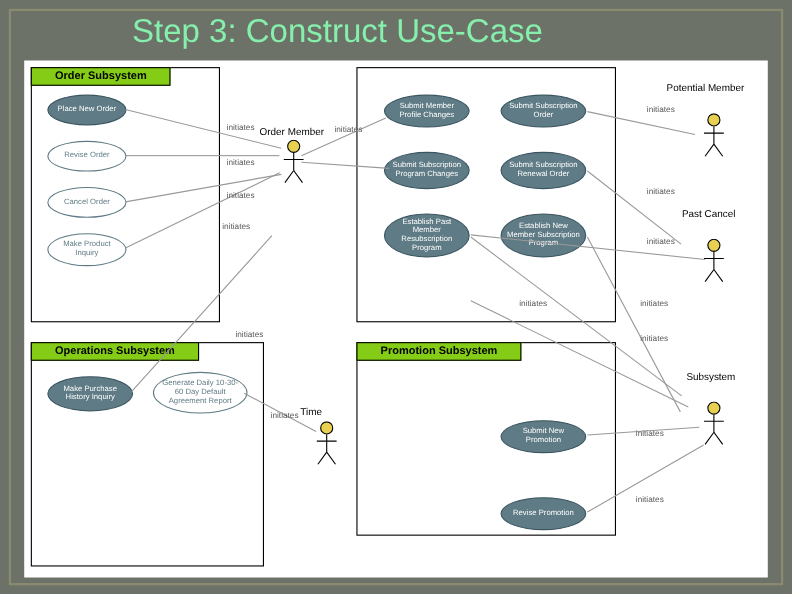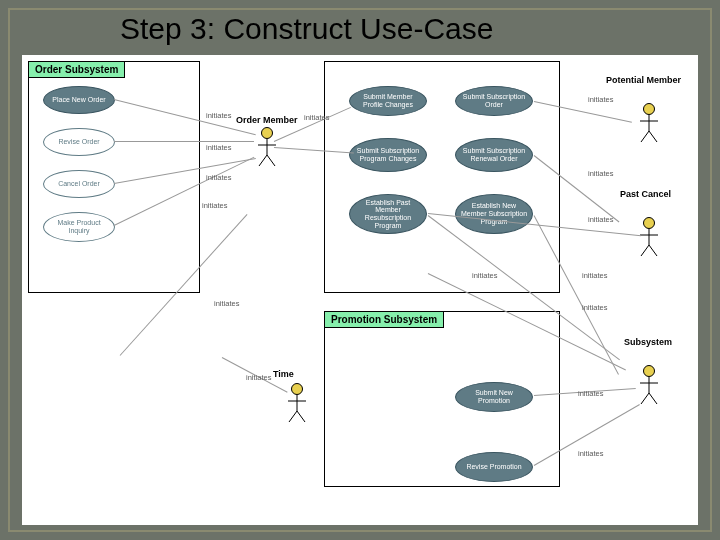--- a/index.html
+++ b/index.html
@@ -1,27 +1,27 @@
 <!DOCTYPE html>
 <html><head>
 <meta charset="utf-8">
 <style>
   *{box-sizing:border-box;margin:0;padding:0}
   body{width:720px;height:540px;background:#6c7268;font-family:Arial,sans-serif;position:relative;overflow:hidden}
   .inner-frame{position:absolute;left:8px;top:8px;right:8px;bottom:8px;border:2px solid #8a8a70}
-  .title{position:absolute;left:120px;top:12px;font-size:30px;color:#000000;font-weight:400}
+  .title{position:absolute;left:120px;top:12px;font-size:30px;color:#86efac;font-weight:400}
   .diagram-area{position:absolute;left:22px;top:55px;width:676px;height:470px;background:#fff}
   .subsystem{position:absolute;border:1px solid #000;background:#fff}
-  .subsystem-label{position:absolute;top:-1px;left:-1px;background:#86efac;border:1px solid #000;padding:2px 6px;font-size:10px;font-weight:bold;white-space:nowrap}
+  .subsystem-label{position:absolute;top:-1px;left:-1px;background:#84cc16;border:1px solid #000;padding:2px 21px;font-size:10px;font-weight:bold;white-space:nowrap}
   .usecase{position:absolute;border-radius:50%;display:flex;align-items:center;justify-content:center;text-align:center;font-size:7px;color:#fff;padding:2px 4px;line-height:1.1}
   .uc-dark{background:#5f7b85;border:1px solid #3a5560}
   .uc-light{background:#fff;border:1px solid #5f7b85;color:#5f7b85}
   .actor{position:absolute;width:30px;text-align:center}
   .actor svg{display:block;margin:0 auto}
-  .actor-label{position:absolute;font-size:9px;font-weight:bold;white-space:nowrap}
+  .actor-label{position:absolute;font-size:9px;font-weight:normal;white-space:nowrap}
   .rel-label{position:absolute;font-size:7.5px;color:#5a5a5a}
   .connector{position:absolute;background:#999;height:1px;transform-origin:left center}
 </style>
 </head>
 <body>
 
 <div class="inner-frame"></div>
 <div class="title">Step 3: Construct Use-Case</div>
 
 <div class="diagram-area">
@@ -36,20 +36,25 @@
 
   <div class="subsystem" style="left:302px;top:6px;width:236px;height:232px">
     <div class="usecase uc-dark" style="left:24px;top:24px;width:78px;height:30px">Submit Member Profile Changes</div>
     <div class="usecase uc-dark" style="left:130px;top:24px;width:78px;height:30px">Submit Subscription Order</div>
     <div class="usecase uc-dark" style="left:24px;top:76px;width:78px;height:34px">Submit Subscription Program Changes</div>
     <div class="usecase uc-dark" style="left:130px;top:76px;width:78px;height:34px">Submit Subscription Renewal Order</div>
     <div class="usecase uc-dark" style="left:24px;top:132px;width:78px;height:40px">Establish Past Member Resubscription Program</div>
     <div class="usecase uc-dark" style="left:130px;top:132px;width:78px;height:40px">Establish New Member Subscription Program</div>
   </div>
 
+  <div class="subsystem" style="left:6px;top:256px;width:212px;height:204px">
+    <div class="subsystem-label">Operations Subsystem</div>
+    <div class="usecase uc-dark" style="left:14px;top:30px;width:78px;height:32px">Make Purchase History Inquiry</div>
+    <div class="usecase uc-light" style="left:110px;top:26px;width:86px;height:38px">Generate Daily 10-30-60 Day Default Agreement Report</div>
+  </div>
 
   <div class="subsystem" style="left:302px;top:256px;width:236px;height:176px">
     <div class="subsystem-label">Promotion Subsystem</div>
     <div class="usecase uc-dark" style="left:130px;top:70px;width:78px;height:30px">Submit New Promotion</div>
     <div class="usecase uc-dark" style="left:130px;top:140px;width:78px;height:30px">Revise Promotion</div>
   </div>
 
   <div class="actor" style="left:230px;top:72px">
     <svg width="22" height="40" viewBox="0 0 22 40">
         <circle cx="11" cy="6" r="5.5" fill="#e8d050" stroke="#000"></circle>

